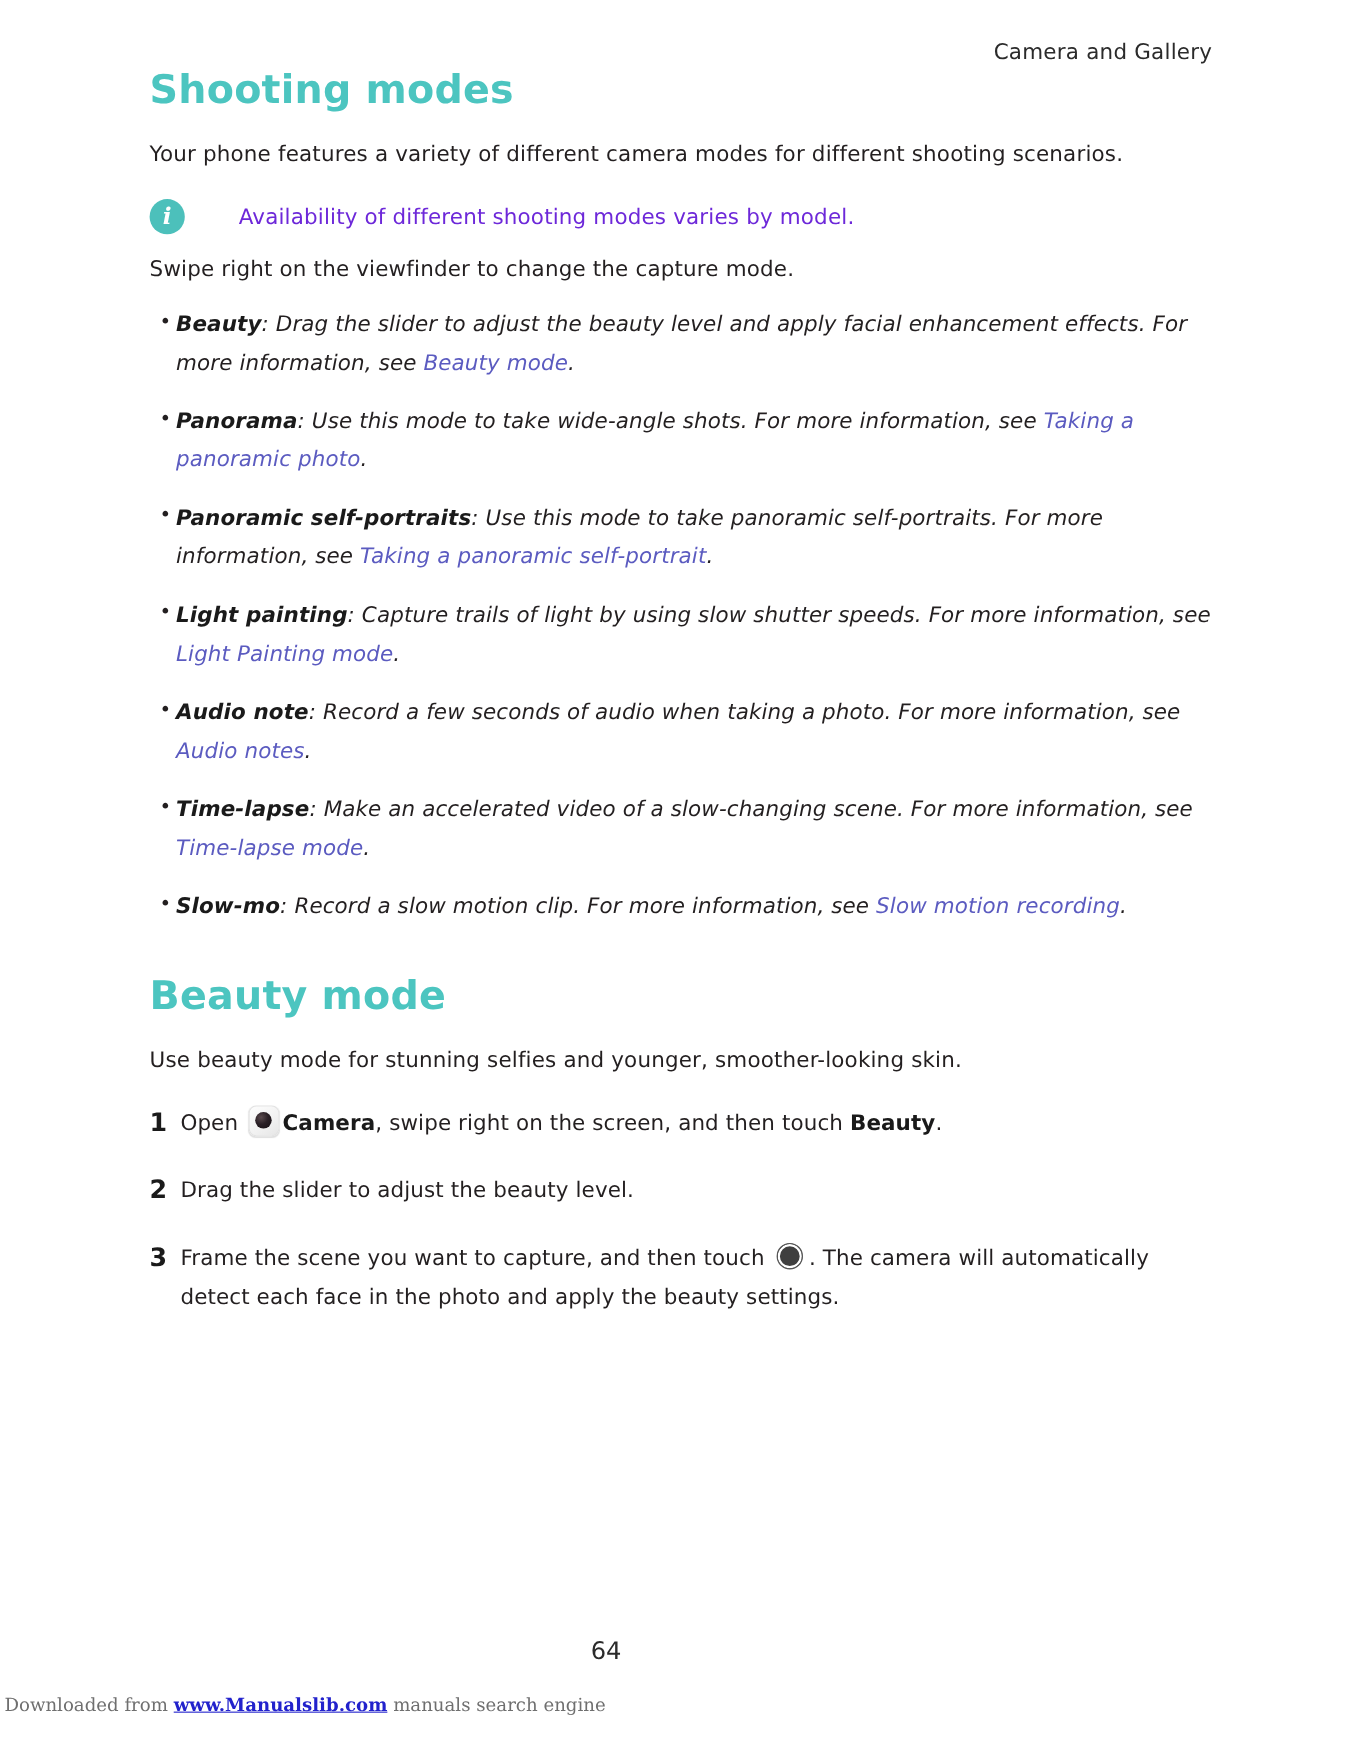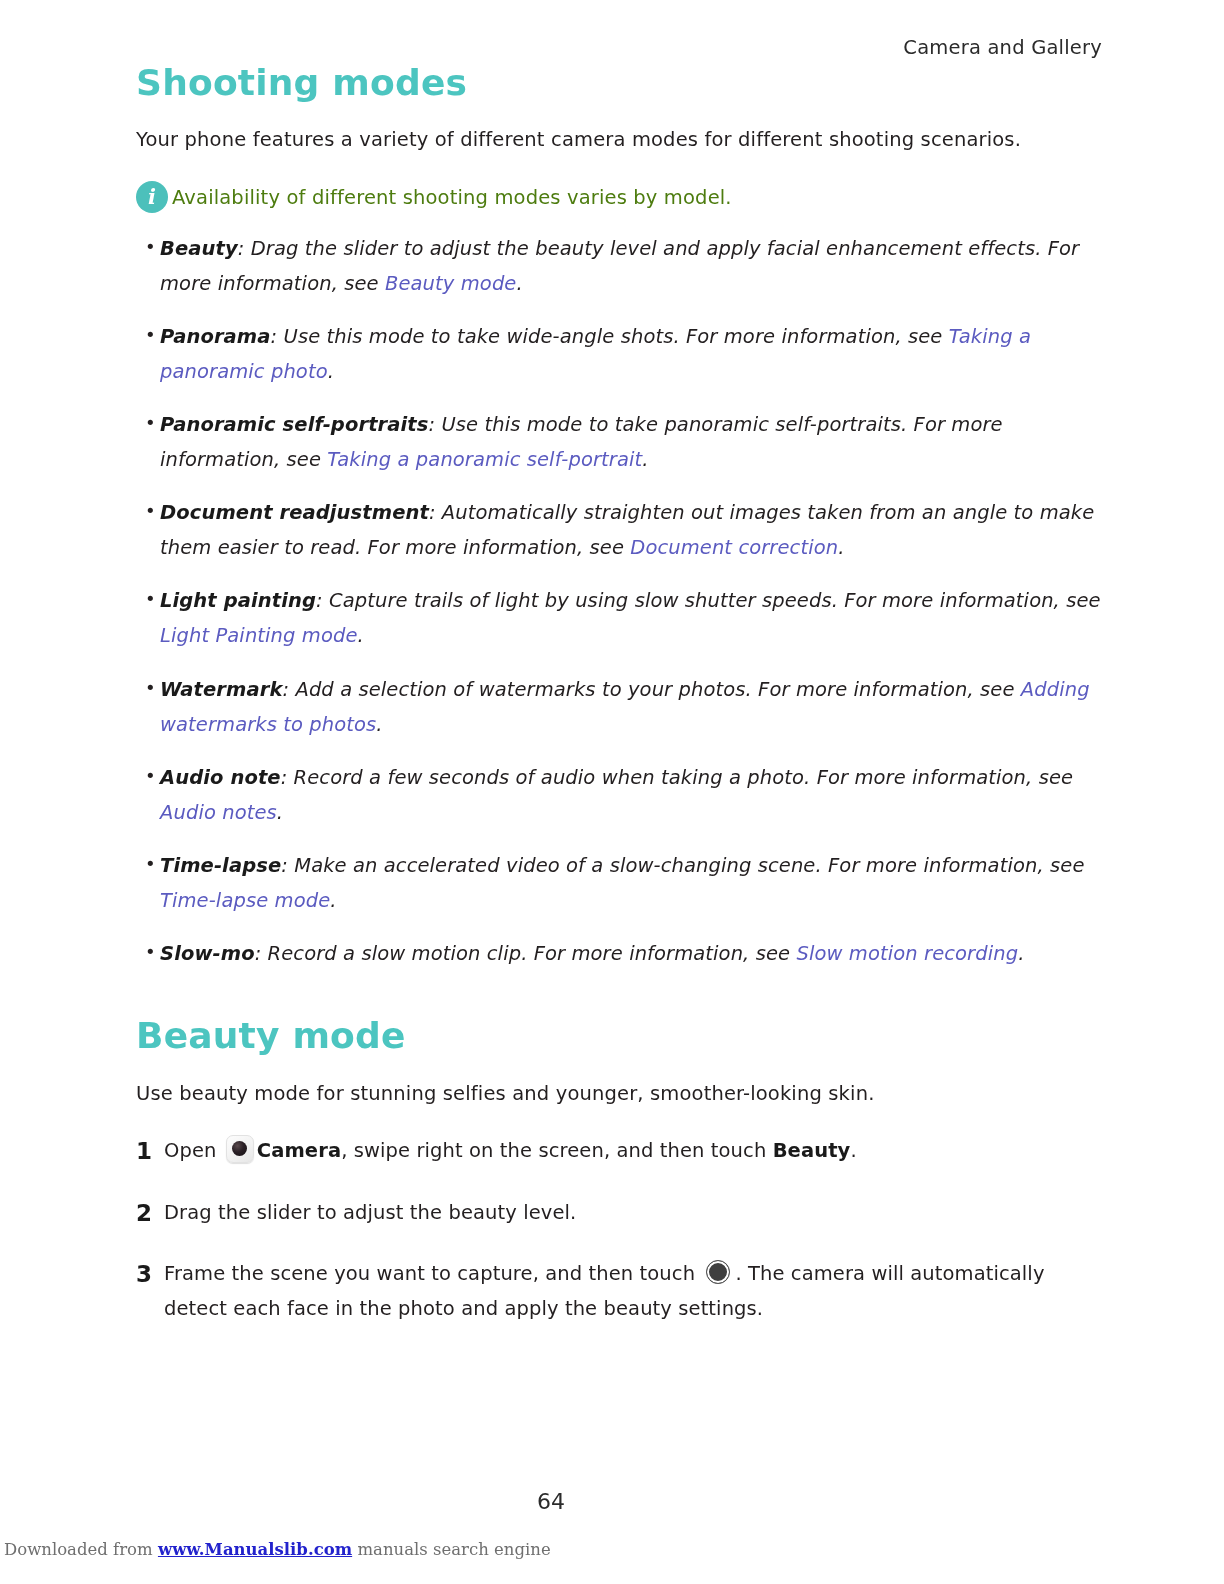--- a/index.html
+++ b/index.html
@@ -90,21 +90,21 @@
     top: 50%;
     transform: translateY(-52%);
     text-align: center;
     color: #ffffff;
     font-family: "DejaVu Serif", "Liberation Serif", serif;
     font-style: italic;
     font-weight: bold;
     font-size: 21px;
     line-height: 1;
   }
-  .note-text { color: #4d7c0f; }
+  .note-text { color: #6d28d9; margin-left: 45px; }
 
   .swipe-line {
     margin-top: 17px;
     font-size: 19.5px;
     line-height: 1.5;
     letter-spacing: 0.15px;
   }
 
   
   ul.mode-list {
@@ -245,39 +245,34 @@
   <div class="content">
 
     <h1 class="section-title">Shooting modes</h1>
 
     <p class="body-text">Your phone features a variety of different camera modes for different shooting scenarios.</p>
 
     <div class="note">
       <span class="info-icon"></span><span class="note-text">Availability of different shooting modes varies by model.</span>
     </div>
 
+    <div class="swipe-line">Swipe right on the viewfinder to change the capture mode.</div>
 
     <ul class="mode-list">
       <li>
         <span class="mode-name">Beauty</span><span>: Drag the slider to adjust the beauty level and apply facial enhancement effects. For more information, see </span><a class="xref" href="#">Beauty mode</a><span>.</span>
       </li>
       <li>
         <span class="mode-name">Panorama</span><span>: Use this mode to take wide-angle shots. For more information, see </span><a class="xref" href="#">Taking a panoramic photo</a><span>.</span>
       </li>
       <li>
         <span class="mode-name">Panoramic self-portraits</span><span>: Use this mode to take panoramic self-portraits. For more information, see </span><a class="xref" href="#">Taking a panoramic self-portrait</a><span>.</span>
       </li>
       <li>
-        <span class="mode-name">Document readjustment</span><span>: Automatically straighten out images taken from an angle to make them easier to read. For more information, see </span><a class="xref" href="#">Document correction</a><span>.</span>
-      </li>
-      <li>
         <span class="mode-name">Light painting</span><span>: Capture trails of light by using slow shutter speeds. For more information, see </span><a class="xref" href="#">Light Painting mode</a><span>.</span>
-      </li>
-      <li>
-        <span class="mode-name">Watermark</span><span>: Add a selection of watermarks to your photos. For more information, see </span><a class="xref" href="#">Adding watermarks to photos</a><span>.</span>
       </li>
       <li>
         <span class="mode-name">Audio note</span><span>: Record a few seconds of audio when taking a photo. For more information, see </span><a class="xref" href="#">Audio notes</a><span>.</span>
       </li>
       <li>
         <span class="mode-name">Time-lapse</span><span>: Make an accelerated video of a slow-changing scene. For more information, see </span><a class="xref" href="#">Time-lapse mode</a><span>.</span>
       </li>
       <li>
         <span class="mode-name">Slow-mo</span><span>: Record a slow motion clip. For more information, see </span><a class="xref" href="#">Slow motion recording</a><span>.</span>
       </li>

